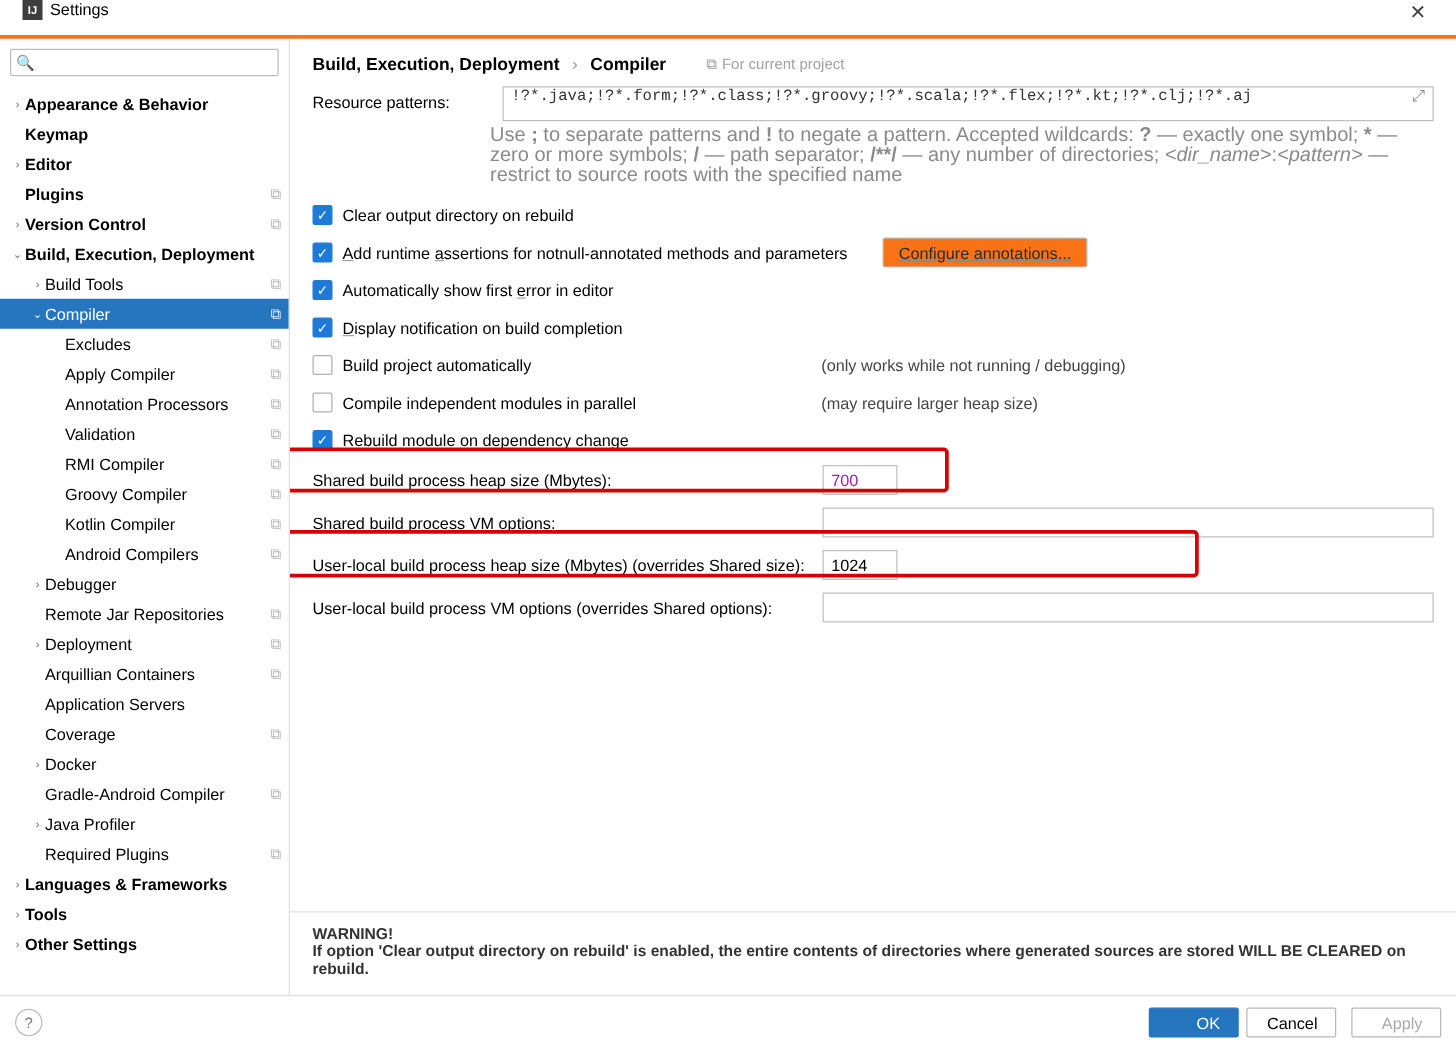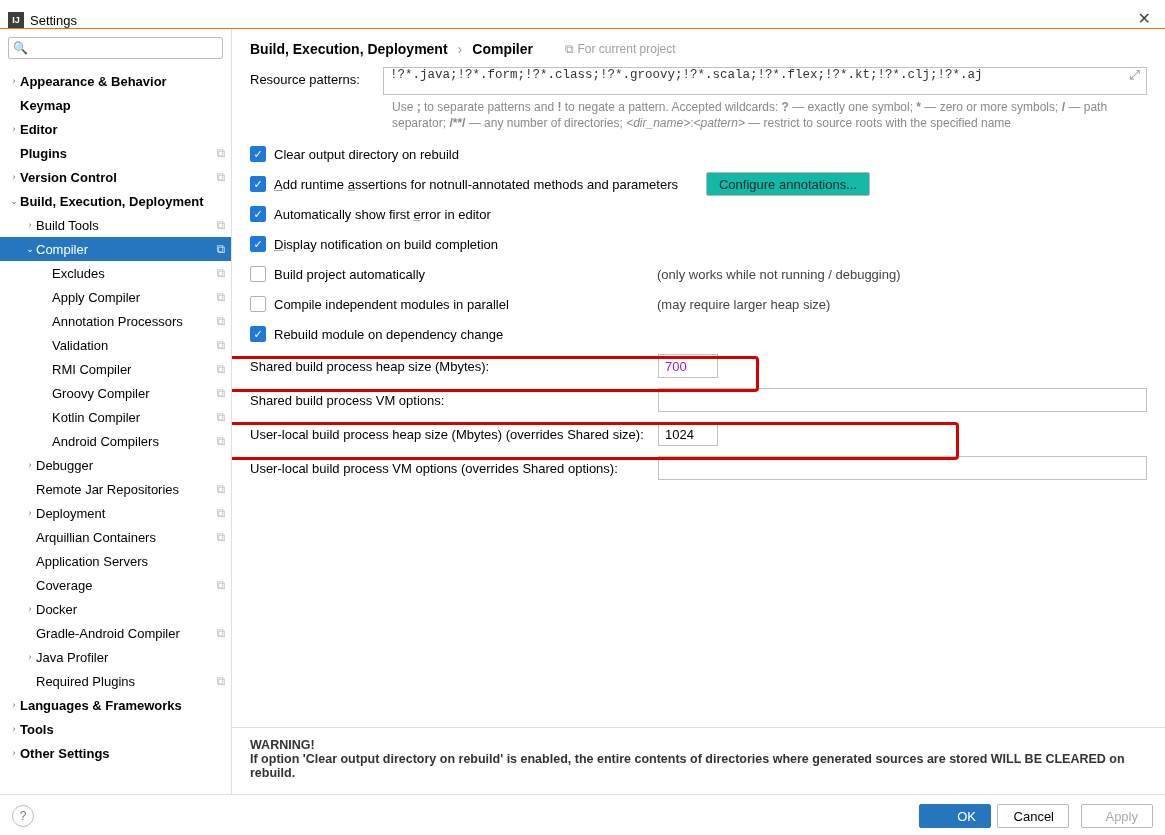--- a/index.html
+++ b/index.html
@@ -10,23 +10,23 @@
   font-family: "Segoe UI", Arial, sans-serif;
   font-size: 13px;
   color: #000;
   background: #fff;
   overflow: hidden;
 }
 
 .titlebar {
   height: 28px;
   display: flex;
-  align-items: flex-end;
-  padding: 0 8px;
-  border-bottom: 1px solid #f97316;
+  align-items: flex-start;
+  padding: 0 18px;
+  border-bottom: 3px solid #f97316;
 }
 .app-icon {
   width: 16px;
   height: 16px;
   background: #3e3e3e;
   color: #fff;
   font-size: 9px;
   font-weight: bold;
   display: flex;
   align-items: center;
@@ -90,58 +90,59 @@
 .breadcrumb {
   display: flex;
   align-items: center;
   gap: 10px;
   padding: 12px 0 10px 0;
   font-size: 14px;
 }
 .breadcrumb .sep { color: #999; }
 .breadcrumb .bold { font-weight: 700; }
 .project-hint { color: #a0a0a0; font-size: 12px; display: flex; align-items: center; gap: 4px; margin-left: 22px; }
-.pat-row { display: flex; align-items: flex-start; gap: 5px; margin-bottom: 4px; }
+.pat-row { display: flex; align-items: flex-start; gap: 24px; margin-bottom: 4px; }
 .pat-label { width: 128px; padding-top: 5px; }
 .pat-box {
   flex: 1;
   border: 1px solid #c0c0c0;
   height: 26px;
   display: flex;
   padding: 0 6px;
   font-family: "Consolas","Courier New",monospace;
   font-size: 12.5px;
   color: #333;
   position: relative;
 }
 .expand-ic { color: #8a8a8a; font-size: 13px; position: absolute; right: 6px; }
-.hint-block { margin-left: 142px; color: #8a8a8a; font-size: 12px; line-height: 16px; margin-bottom: 8px; }
+.hint-block { margin-left: 142px; color: #8a8a8a; font-size: 16px; line-height: 16px; margin-bottom: 8px; }
 .row { display: flex; align-items: center; height: 30px; gap: 8px; }
 .cb {
   width: 14px;
   height: 14px;
   border: 1px solid #b0b0b0;
   border-radius: 2px;
   display: inline-flex;
   align-items: center;
   justify-content: center;
   font-size: 11px;
   color: #fff;
 }
 .cb.on { background: #1e7ad6; border-color: #1e7ad6; }
 .cb.off { background: #fff; }
 .cb.on::after { content: "✓"; }
 .cfg-btn {
   border: 1px solid #b8b8b8;
-  background: #14b8a6;
+  background: #f97316;
   height: 24px;
   padding: 0 12px;
   border-radius: 2px;
   font-size: 13px;
   color: #2b2b2b;
+  text-decoration: underline;
   text-decoration-color: #888;
 }
 .note-col { margin-left: auto; width: 490px; color: #444; }
 .field-row { display: flex; align-items: center; height: 34px; gap: 12px; }
 .field-label { min-width: 396px; }
 .field-input {
   border: 1px solid #c0c0c0;
   height: 22px;
   font-size: 13px;
   padding: 0 6px;

